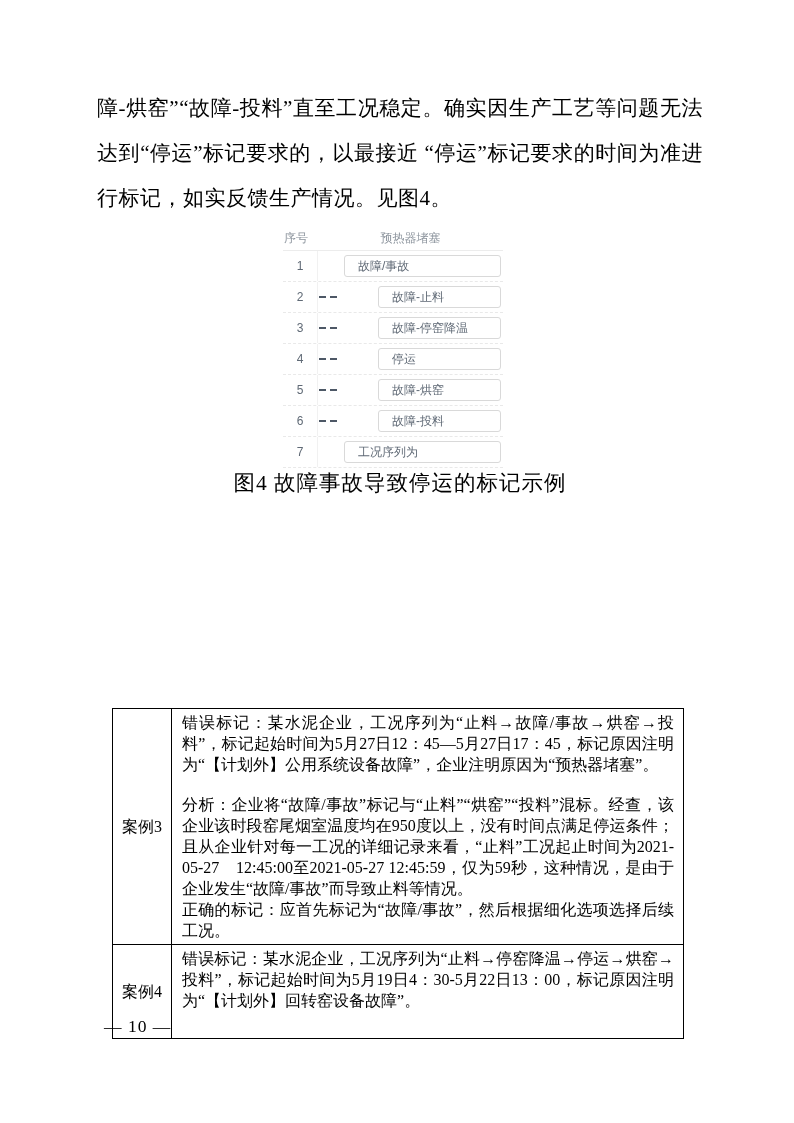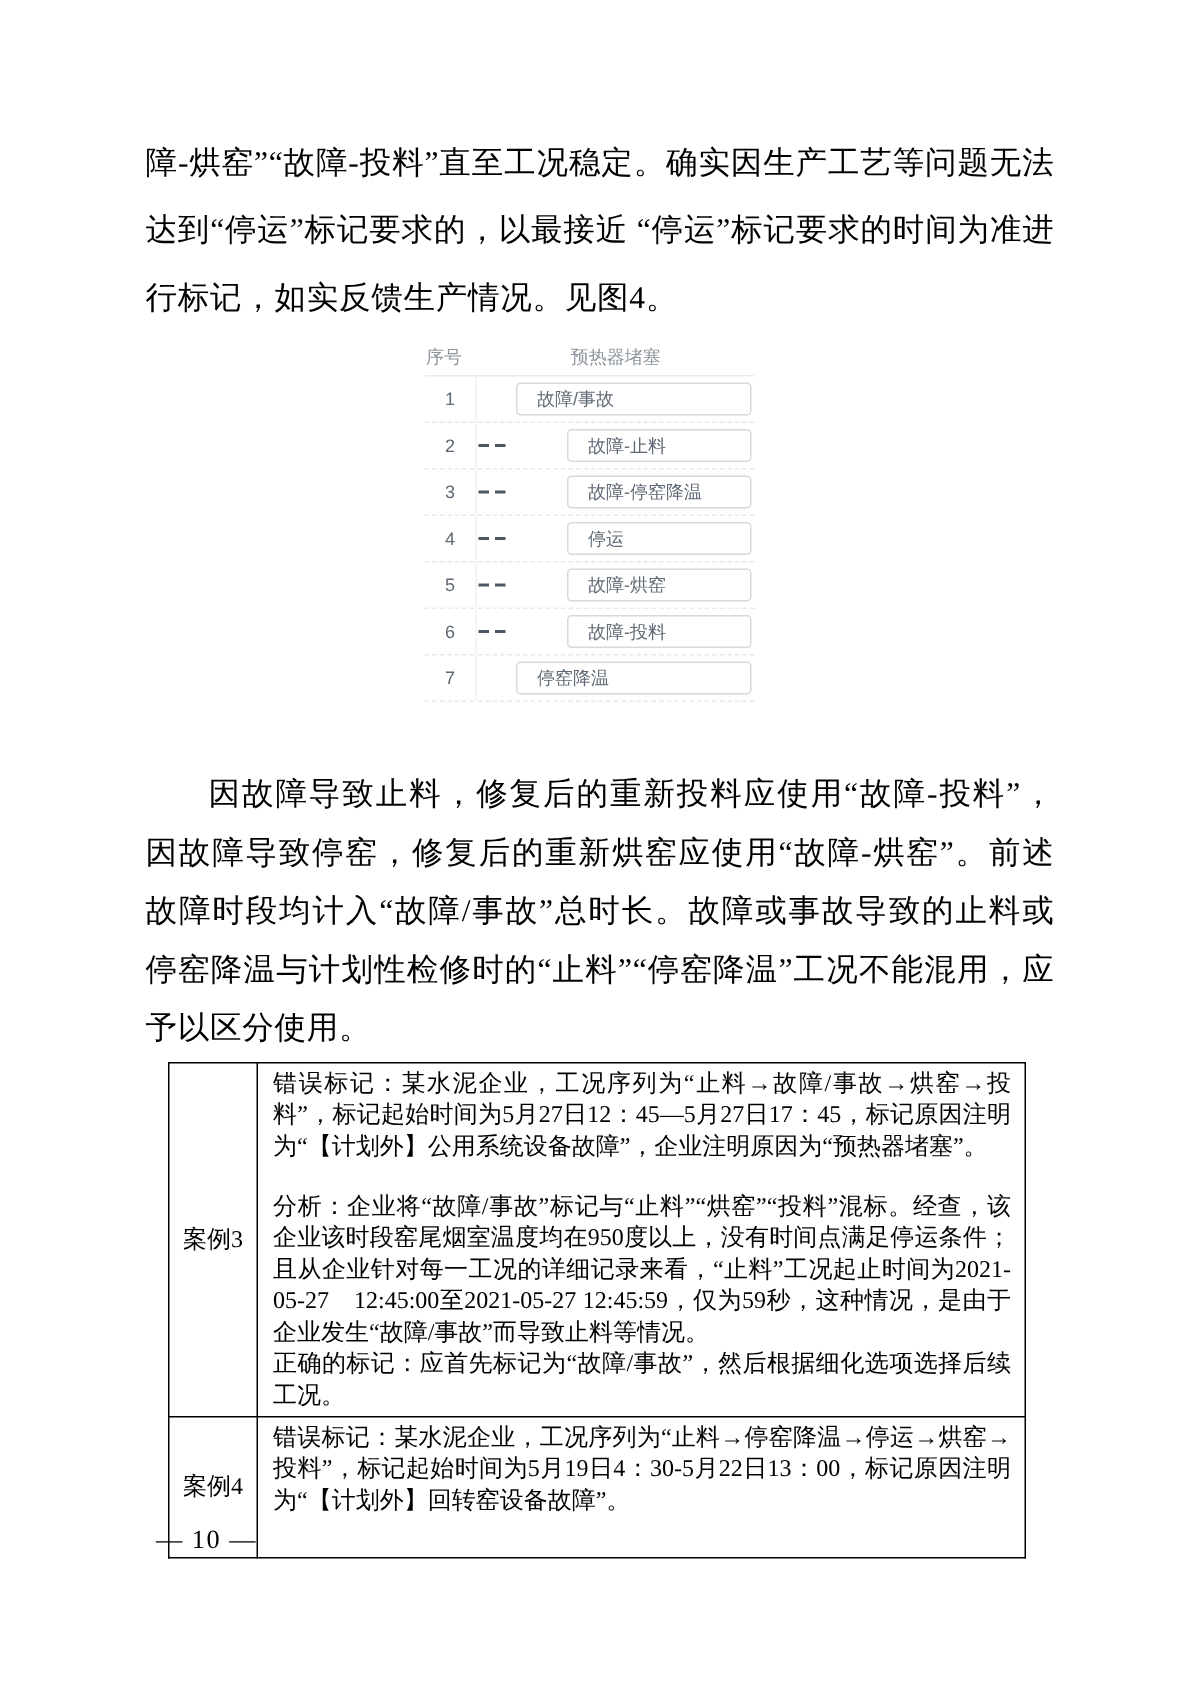--- a/index.html
+++ b/index.html
@@ -130,26 +130,26 @@
     <div class="fig-row">
       <div class="fig-num">6</div>
       <div class="fig-dash">
           <i></i>
           <i></i>
         </div>
       <div class="fig-box">故障-投料</div>
     </div>
     <div class="fig-row wide">
       <div class="fig-num">7</div>
-      <div class="fig-box">停窑降温</div>
+      <div class="fig-box">工况序列为</div>
     </div>
   </div>
 
+  <div class="fig-caption">图4 故障事故导致停运的标记示例</div>
 
-  <div class="para para-2">因故障导致止料，修复后的重新投料应使用“故障-投料”，因故障导致停窑，修复后的重新烘窑应使用“故障-烘窑”。前述故障时段均计入“故障/事故”总时长。故障或事故导致的止料或停窑降温与计划性检修时的“止料”“停窑降温”工况不能混用，应予以区分使用。</div>
 
   <table class="cases">
     <tbody>
         <tr class="row-case3">
       <td class="case-label">案例3</td>
       <td class="case-body">
         <p>错误标记：某水泥企业，工况序列为“止料→故障/事故→烘窑→投料”，标记起始时间为5月27日12：45—5月27日17：45，标记原因注明为“【计划外】公用系统设备故障”，企业注明原因为“预热器堵塞”。</p>
         <p class="p-gap">分析：企业将“故障/事故”标记与“止料”“烘窑”“投料”混标。经查，该企业该时段窑尾烟室温度均在950度以上，没有时间点满足停运条件；且从企业针对每一工况的详细记录来看，“止料”工况起止时间为2021-05-27　12:45:00至2021-05-27 12:45:59，仅为59秒，这种情况，是由于企业发生“故障/事故”而导致止料等情况。</p>
         <p>正确的标记：应首先标记为“故障/事故”，然后根据细化选项选择后续工况。</p>
       </td>

